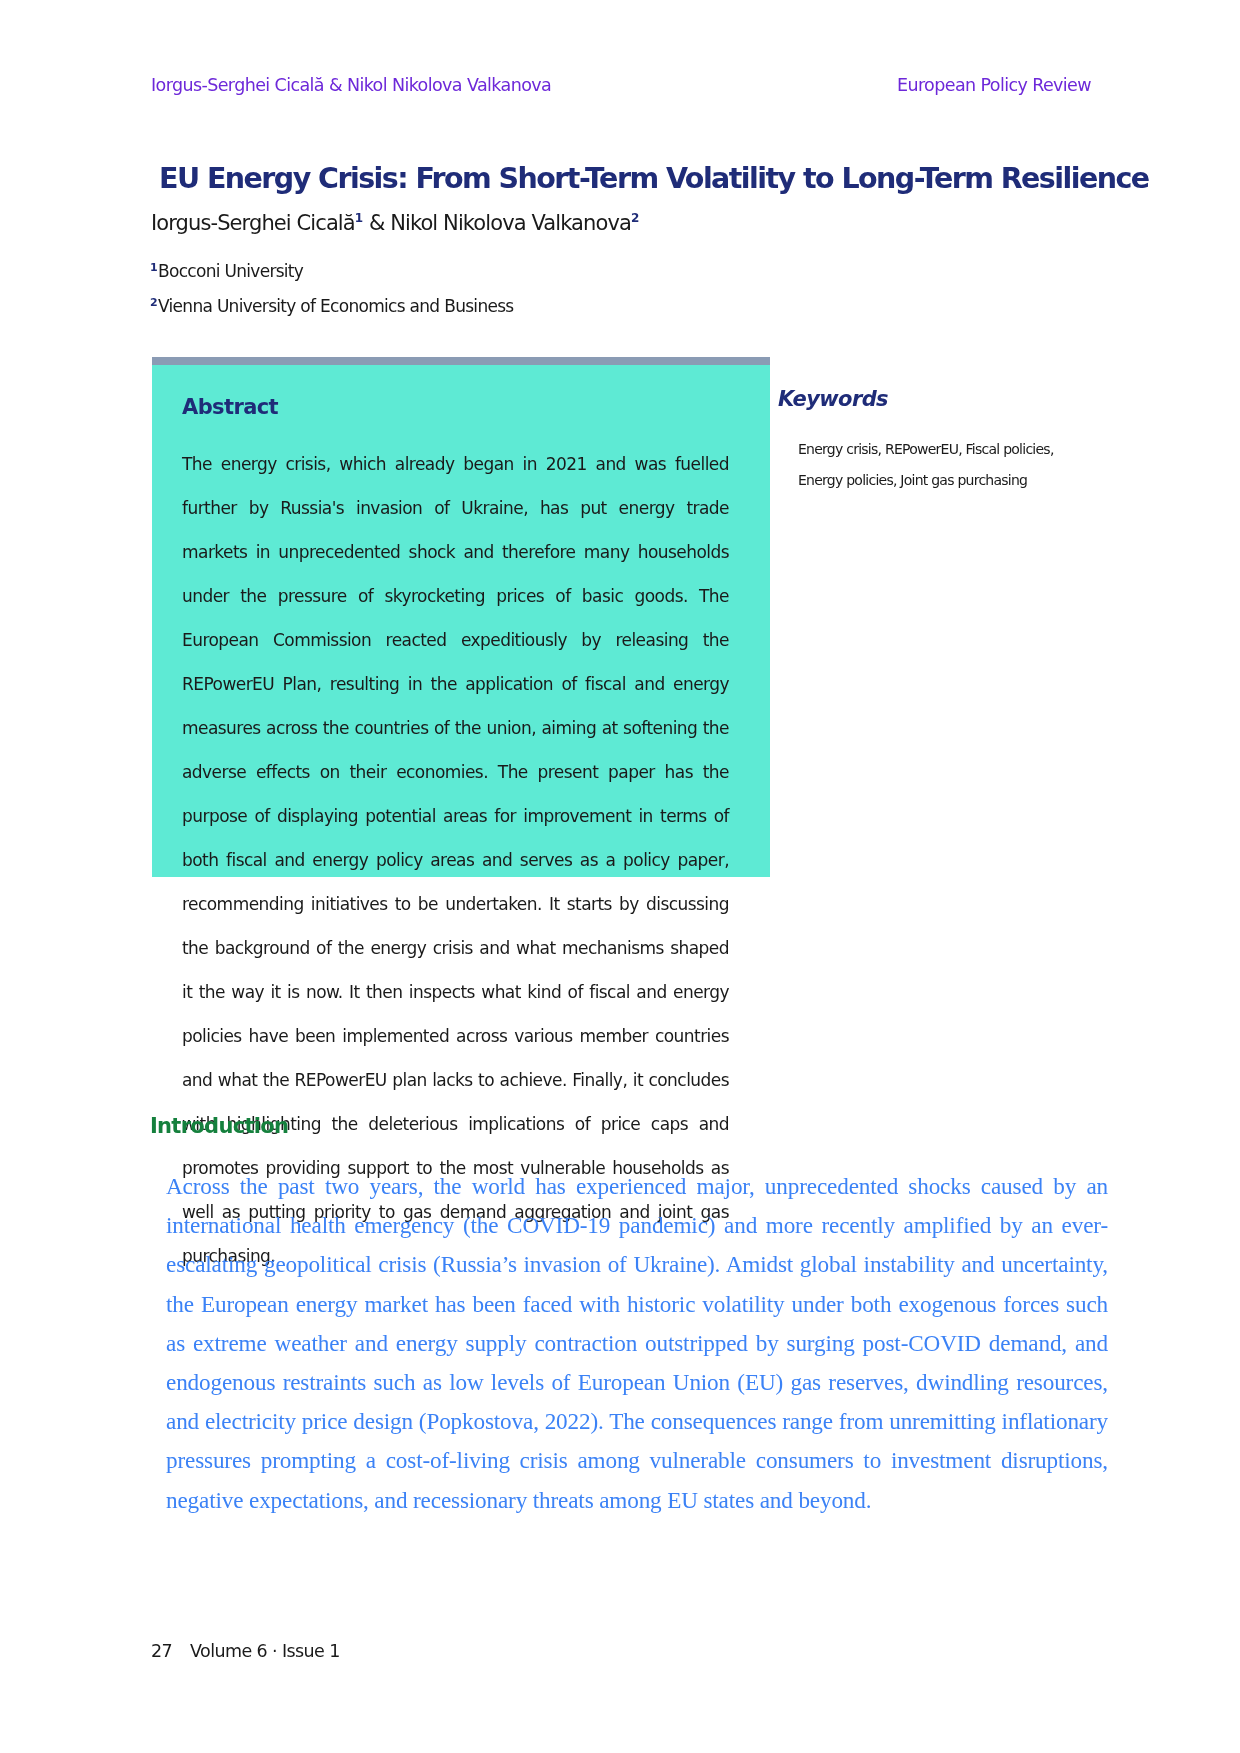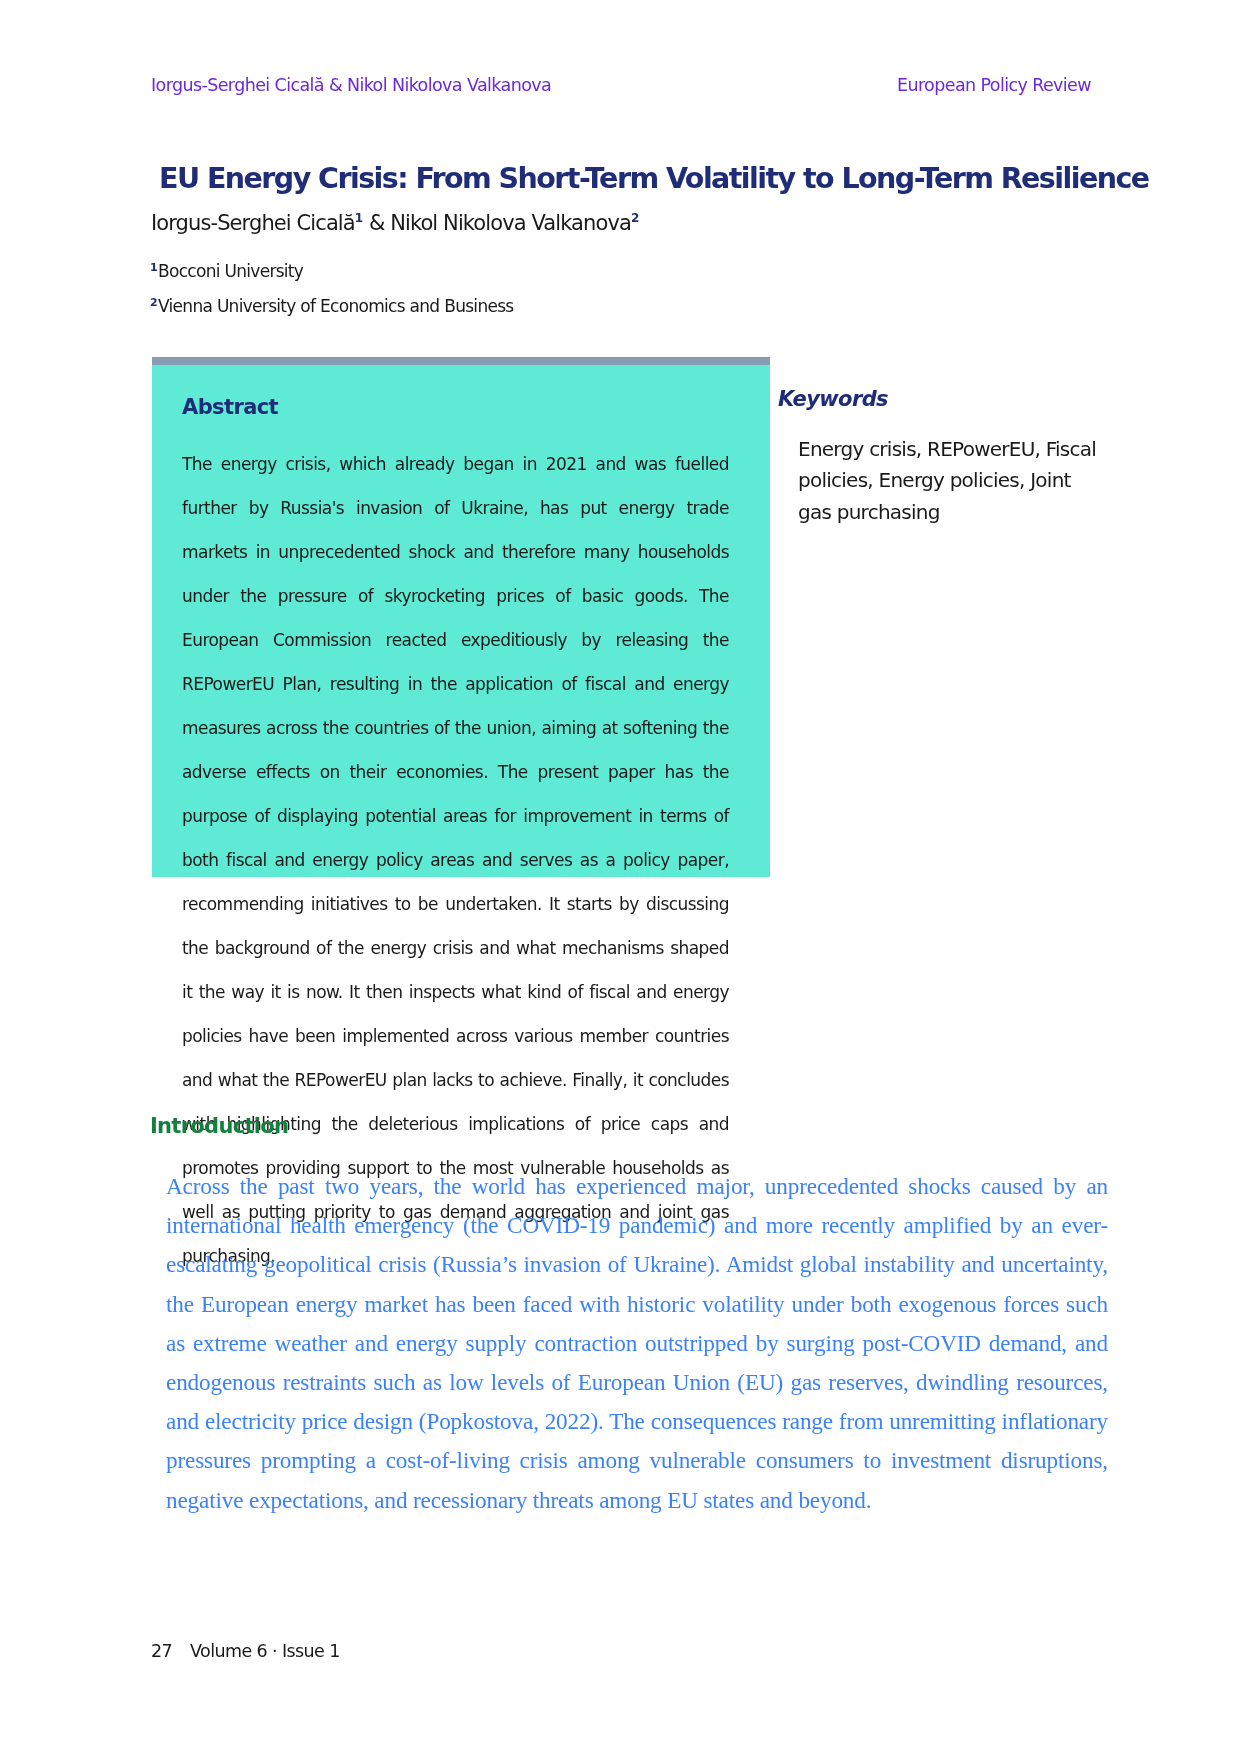--- a/index.html
+++ b/index.html
@@ -119,21 +119,21 @@
       letter-spacing: -0.6px;
       color: #1f2c78;
       font-style: italic;
     }
     .keywords-text {
       position: absolute;
       left: 798px;
       top: 434px;
       width: 300px;
       margin: 0;
-      font-size: 20px;
+      font-size: 14px;
       line-height: 31.3px;
       letter-spacing: -0.75px;
       color: #1a1a1a;
     }
 
     .intro-heading {
       position: absolute;
       left: 150px;
       top: 1114px;
       margin: 0;

